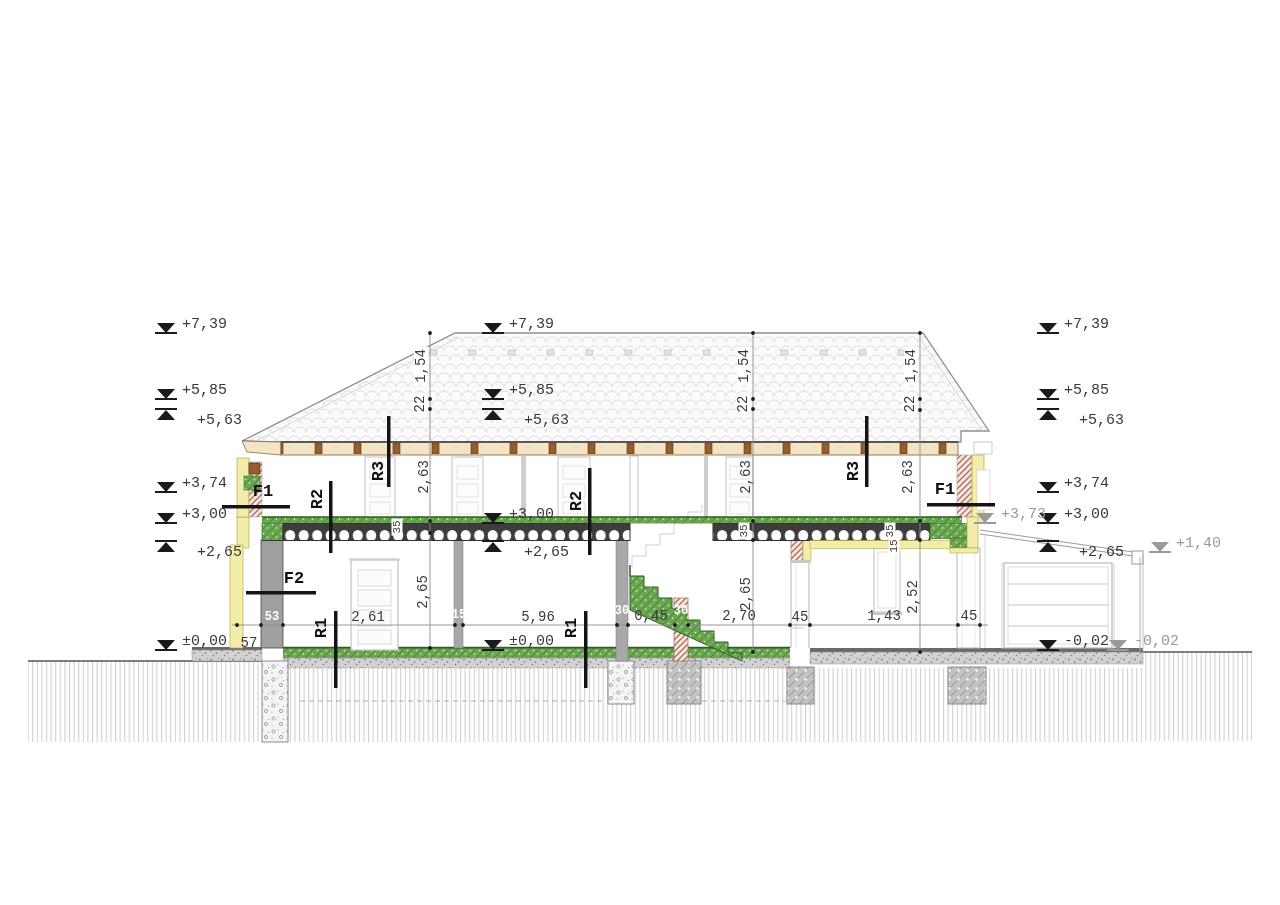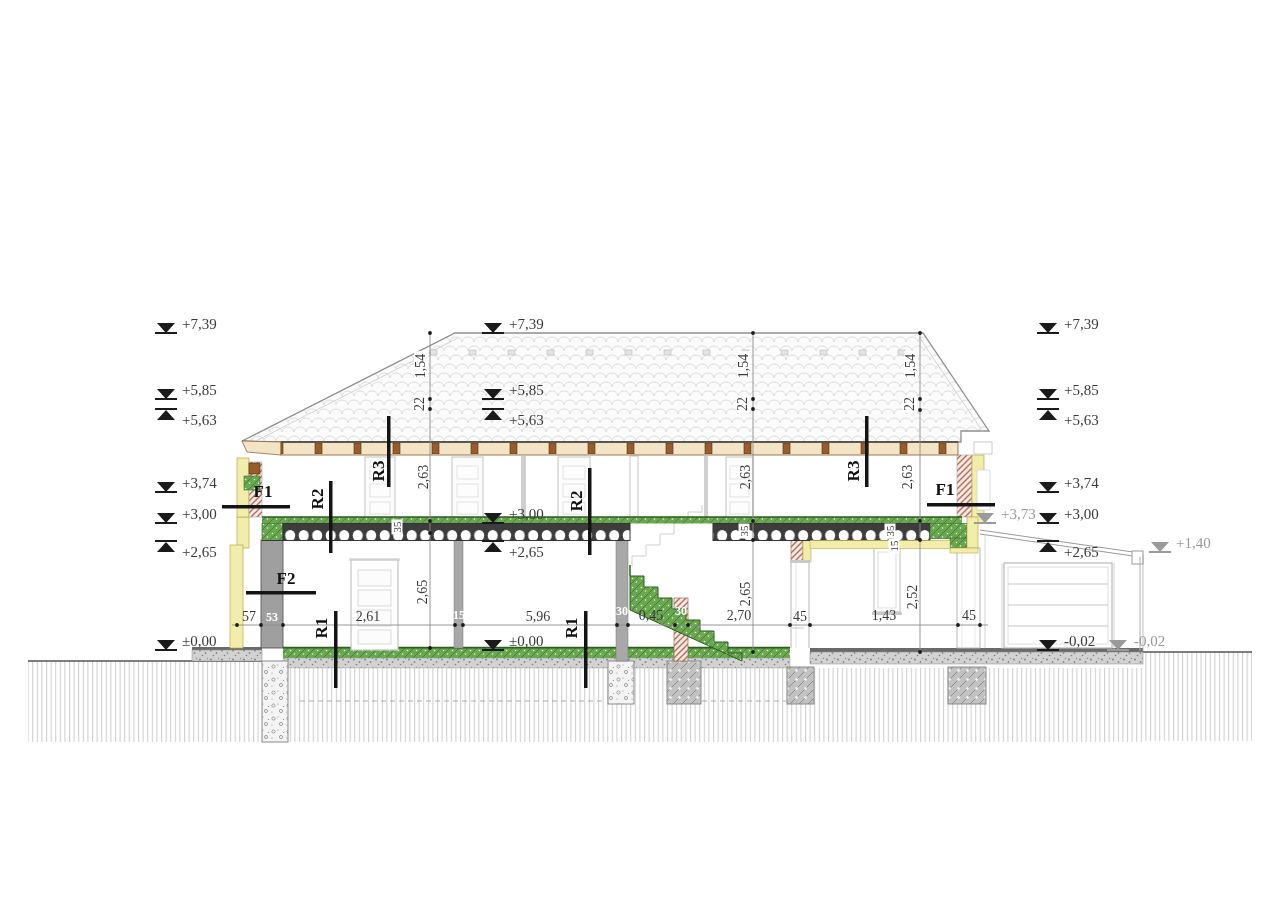--- a/index.html
+++ b/index.html
@@ -1,35 +1,35 @@
 <!DOCTYPE html>
 <html><head>
 <meta charset="utf-8">
 <style>
   html,body{margin:0;padding:0;background:#fff;}
   #stage{position:relative;width:1280px;height:905px;background:#fff;overflow:hidden;
-         font-family:Liberation Serif, serif;color:#3a3a3a;}
+         font-family:Liberation Mono, monospace;color:#3a3a3a;}
   #stage svg{position:absolute;left:0;top:0;}
   .dimh,.dimv,.lbl,.lblv{position:absolute;font-size:14px;line-height:1;white-space:nowrap;color:#3a3a3a;}
   .dimh{transform:translate(-50%,-50%);}
   .dimv{transform:translate(-50%,-50%) rotate(-90deg);}
   .bgw{background:#fff;padding:0 2px;}
   .white{color:#fff;font-weight:bold;font-size:12px;}
   .small{font-size:11px;}
   .lbl,.lblv{font-weight:bold;font-size:17px;color:#111;}
   .lbl{transform:translate(-50%,-50%);}
   .lblv{transform:translate(-50%,-50%) rotate(-90deg);}
   .marker{position:absolute;width:22px;height:0;}
   .marker .bar{position:absolute;left:0;top:-0.75px;width:22px;height:1.5px;background:#1a1a1a;}
   .marker .tri{position:absolute;left:2px;width:0;height:0;border-left:9px solid transparent;border-right:9px solid transparent;}
   .marker.down .tri{top:-10px;border-top:10px solid #1a1a1a;}
   .marker.up .tri{top:1px;border-bottom:10px solid #1a1a1a;}
   .marker .txt{position:absolute;left:27px;font-size:15px;color:#3a3a3a;}
   .marker.down .txt{top:-17px;}
-  .marker.up .txt{top:3px;}
+  .marker.up .txt{top:3px;margin-left:15px;}
   .marker.gray .bar{background:#9a9a9a;}
   .marker.gray.down .tri{border-top-color:#9a9a9a;}
   .marker.gray .txt{color:#9a9a9a;}
 </style>
 </head>
 <body>
 
 <div id="stage">
 
 <svg width="1280" height="905" viewBox="0 0 1280 905">
@@ -418,21 +418,21 @@
       <span class="tri"></span>
       <span class="bar"></span>
       <span class="txt">+1,40</span>
     </div>
 <div class="marker gray down" style="left:1107px;top:650px">
       <span class="tri"></span>
       <span class="bar"></span>
       <span class="txt">-0,02</span>
     </div>
 
-<div class="dimh" style="left:249px;top:617px">57</div>
+<div class="dimh" style="left:249px;top:643px">57</div>
 <div class="dimh white" style="left:272px;top:617px">53</div>
 <div class="dimh" style="left:368px;top:617px">2,61</div>
 <div class="dimh white" style="left:459px;top:615px">15</div>
 <div class="dimh" style="left:538px;top:617px">5,96</div>
 <div class="dimh white" style="left:622px;top:611px">30</div>
 <div class="dimh" style="left:651px;top:616px">0,45</div>
 <div class="dimh white" style="left:681px;top:611px">30</div>
 <div class="dimh" style="left:739px;top:616px">2,70</div>
 <div class="dimh" style="left:800px;top:617px">45</div>
 <div class="dimh" style="left:884px;top:616px">1,43</div>
@@ -450,21 +450,21 @@
 <div class="dimv bgw" style="left:911px;top:366px">1,54</div>
 <div class="dimv bgw" style="left:910px;top:404px">22</div>
 <div class="dimv" style="left:908px;top:477px">2,63</div>
 <div class="dimv bgw small" style="left:890px;top:531px">35</div>
 <div class="dimv bgw small" style="left:894px;top:546px">15</div>
 <div class="dimv" style="left:913px;top:597px">2,52</div>
 <div class="dimv bgw small" style="left:397px;top:527px">35</div>
 
 <div class="lbl" style="left:263px;top:491px">F1</div>
 <div class="lbl" style="left:945px;top:489px">F1</div>
-<div class="lbl" style="left:286px;top:578px">F2</div>
+<div class="lbl" style="left:294px;top:578px">F2</div>
 <div class="lblv" style="left:321px;top:628px">R1</div>
 <div class="lblv" style="left:571px;top:628px">R1</div>
 <div class="lblv" style="left:317px;top:499px">R2</div>
 <div class="lblv" style="left:576px;top:501px">R2</div>
 <div class="lblv" style="left:378px;top:471px">R3</div>
 <div class="lblv" style="left:853px;top:471px">R3</div>
 
 </div>
 
 </body></html>

